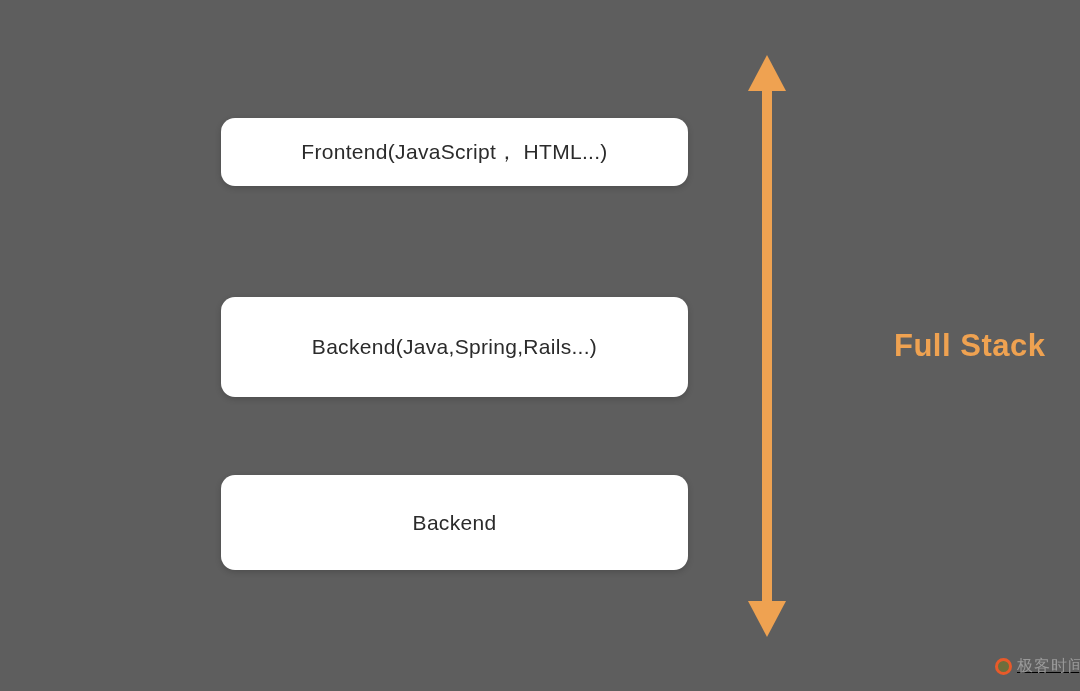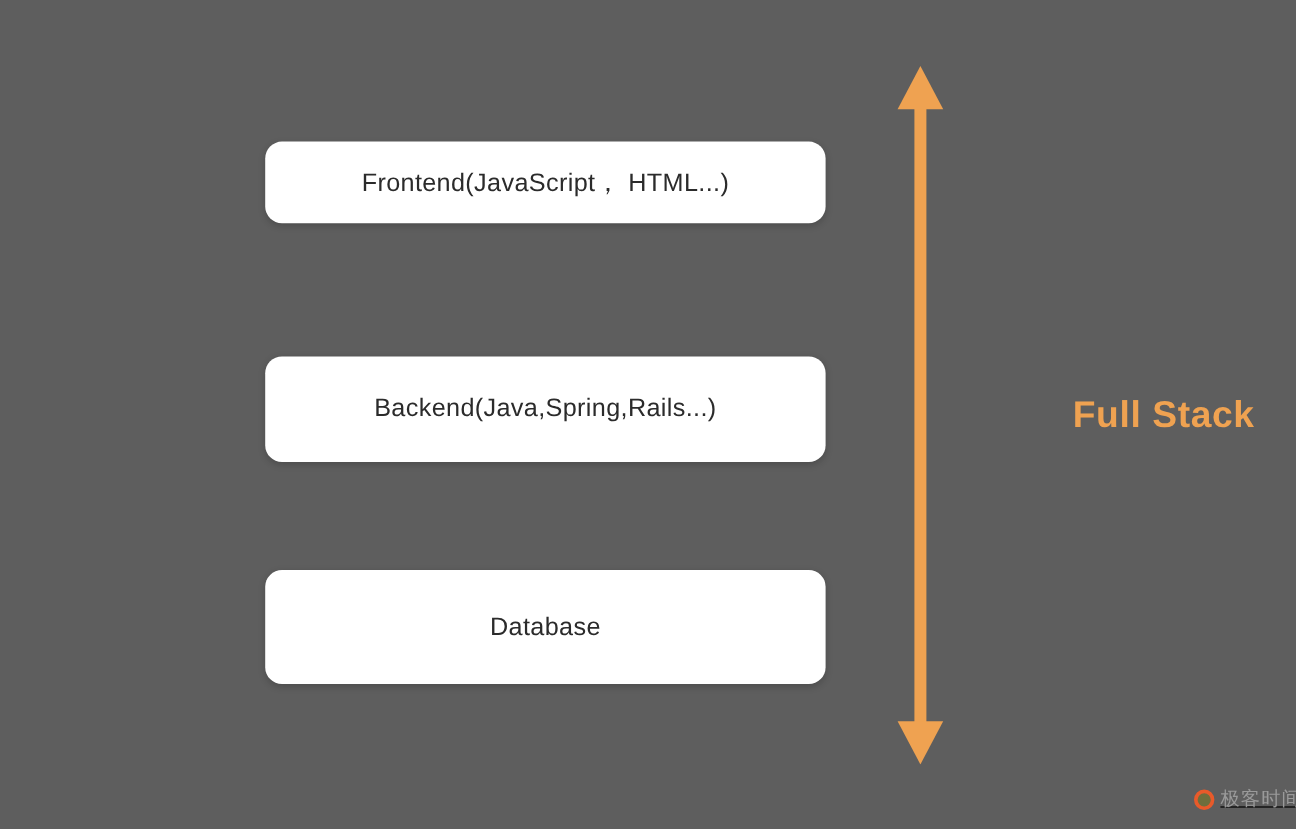--- a/index.html
+++ b/index.html
@@ -30,21 +30,21 @@
     align-items: center;
     justify-content: center;
   }
   .layer-box .label {
     color: var(--box-text, #2b2b2b);
     font-size: 21px;
     letter-spacing: 0.3px;
     white-space: nowrap;
   }
   #box-frontend { top: 118px; }
-  #box-backend  { top: 297px; height: 88px; }
+  #box-backend  { top: 297px; height: 100px; }
   #box-database { top: 475px; height: 95px; }
 
   .fullstack-arrow {
     position: absolute;
     left: 745px;
     top: 55px;
     width: 44px;
     height: 582px;
   }
   .fullstack-label {
@@ -90,21 +90,21 @@
 
   <div class="layer-box" id="box-frontend">
     <span class="label">Frontend(JavaScript， HTML...)</span>
   </div>
 
   <div class="layer-box" id="box-backend">
     <span class="label">Backend(Java,Spring,Rails...)</span>
   </div>
 
   <div class="layer-box" id="box-database">
-    <span class="label">Database</span>
+    <span class="label">Backend</span>
   </div>
 
   <svg class="fullstack-arrow" viewBox="0 0 44 582" xmlns="http://www.w3.org/2000/svg" aria-hidden="true">
     <line x1="22" y1="30" x2="22" y2="552" stroke="var(--accent, #efa251)" stroke-width="10"></line>
     <polygon points="22,0 3,36 41,36" fill="var(--accent, #efa251)"></polygon>
     <polygon points="22,582 3,546 41,546" fill="var(--accent, #efa251)"></polygon>
   </svg>
 
   <div class="fullstack-label">Full Stack</div>
 

